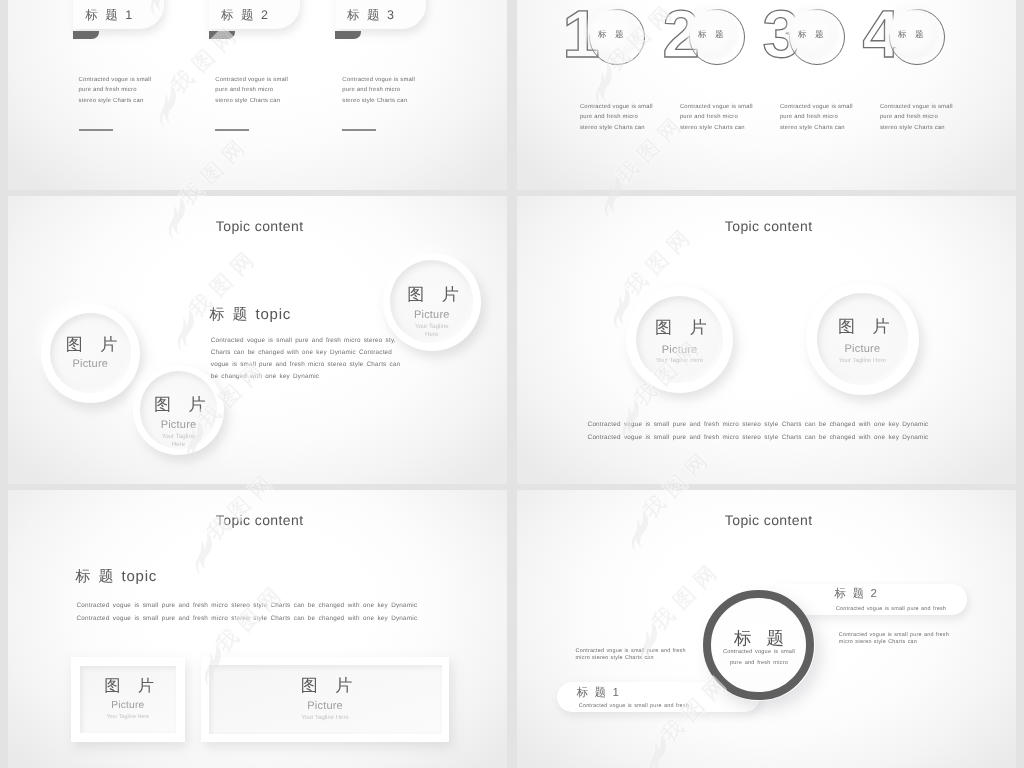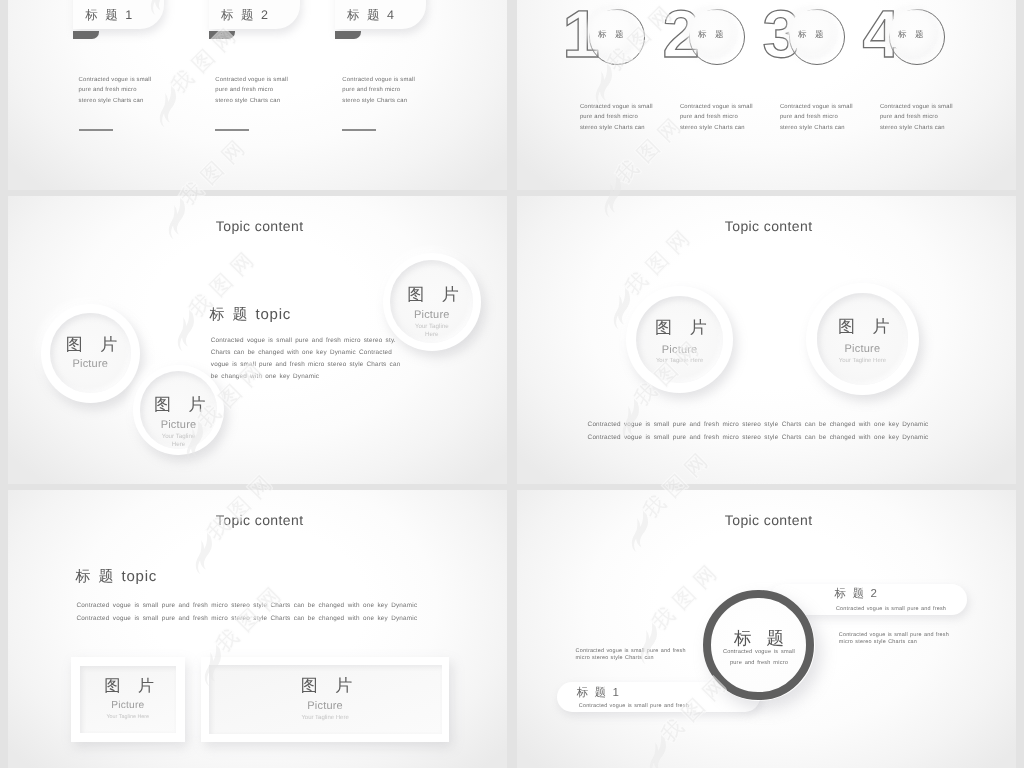--- a/index.html
+++ b/index.html
@@ -40,21 +40,21 @@
 <div class="card-t" style="left:77.3px;top:105px;font-size:12.5px;">标 题 1</div>
 <div class="accent" style="left:65.3px;top:128.5px;width:25.7px;height:8px;"></div>
 <div class="para" style="left:70.6px;top:172.5px;width:75px;font-size:5.9px;line-height:10.5px;">Contracted vogue is small pure and fresh micro stereo style Charts can</div>
 <div class="rule" style="left:70.6px;top:226.5px;width:34px;height:2.4px;"></div>
 <div class="card" style="left:201.0px;top:69px;width:91px;height:58px;"></div>
 <div class="card-t" style="left:213.0px;top:105px;font-size:12.5px;">标 题 2</div>
 <div class="accent" style="left:201.0px;top:128.5px;width:25.7px;height:8px;"></div>
 <div class="para" style="left:207.3px;top:172.5px;width:75px;font-size:5.9px;line-height:10.5px;">Contracted vogue is small pure and fresh micro stereo style Charts can</div>
 <div class="rule" style="left:207.3px;top:226.5px;width:34px;height:2.4px;"></div>
 <div class="card" style="left:327.0px;top:69px;width:91px;height:58px;"></div>
-<div class="card-t" style="left:339.0px;top:105px;font-size:12.5px;">标 题 4</div>
+<div class="card-t" style="left:339.0px;top:105px;font-size:12.5px;">标 题 3</div>
 <div class="accent" style="left:327.0px;top:128.5px;width:25.7px;height:8px;"></div>
 <div class="para" style="left:334.3px;top:172.5px;width:75px;font-size:5.9px;line-height:10.5px;">Contracted vogue is small pure and fresh micro stereo style Charts can</div>
 <div class="rule" style="left:334.3px;top:226.5px;width:34px;height:2.4px;"></div>
 </div>
 <div class="slide" style="left:517px;top:-98px;width:499px;height:288px">
 <div style="position:absolute;left:45.4px;top:98.6px;width:37px;text-align:right;font-size:67px;font-weight:bold;line-height:1;color:transparent;-webkit-text-stroke:1.3px #6f6f6f;">1</div>
 <div style="position:absolute;left:72.1px;top:107.0px;width:54.0px;height:54.0px;border:1.3px solid #6f6f6f;border-radius:50%;"></div>
 <div style="position:absolute;left:71.8px;top:108.0px;width:44.0px;height:44.0px;border-radius:50%;background:radial-gradient(circle at 50% 44%, #fdfdfd 0%, #fcfcfc 52%, #f7f7f7 86%, #f2f2f2 100%);box-shadow:0 0 4px 2px rgba(252,252,252,0.9), 0 2px 9px 2px rgba(178,178,184,0.16);"></div>
 <div style="position:absolute;left:69.8px;top:127.3px;width:48px;text-align:center;color:#6a6a6a;font-size:8.5px;letter-spacing:3px;text-indent:3px;">标 题</div>
 <div class="para" style="left:62.9px;top:199.8px;width:75px;font-size:5.9px;line-height:10.5px;">Contracted vogue is small pure and fresh micro stereo style Charts can</div>

